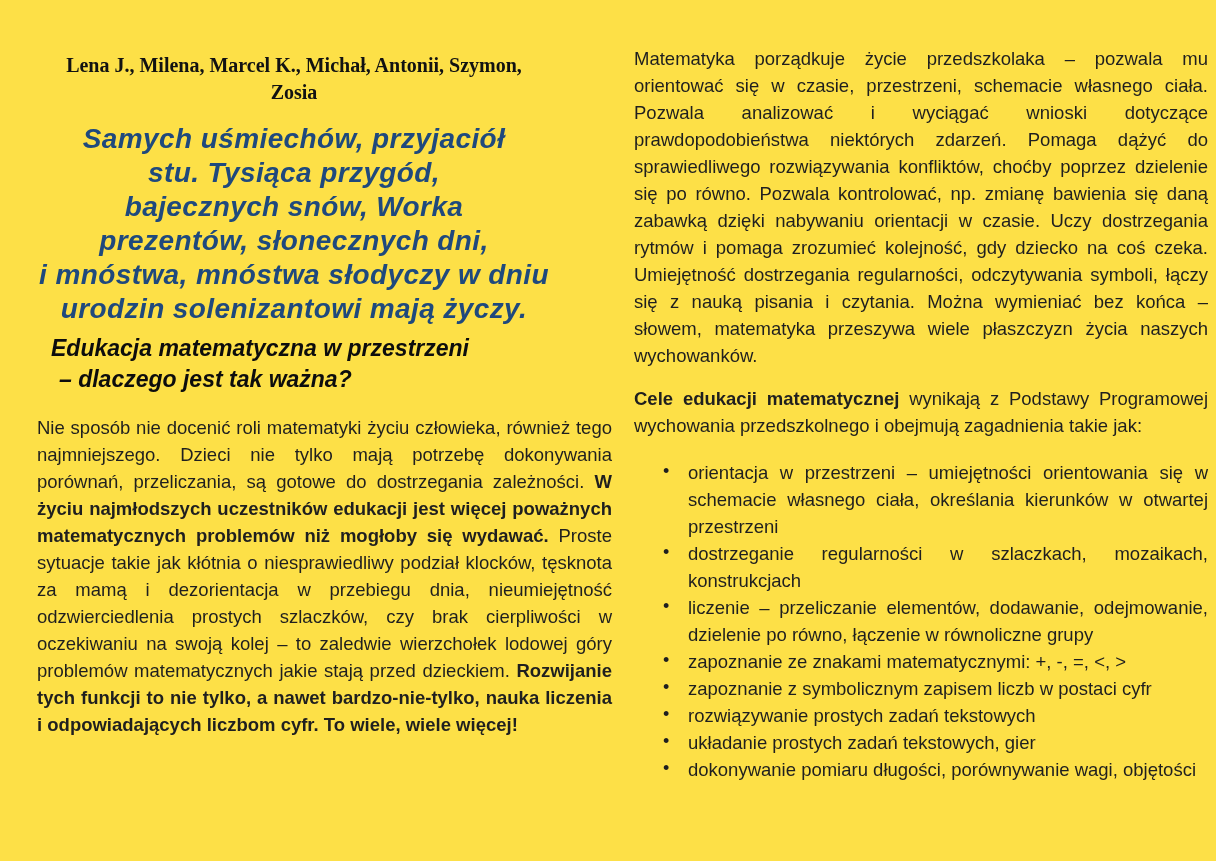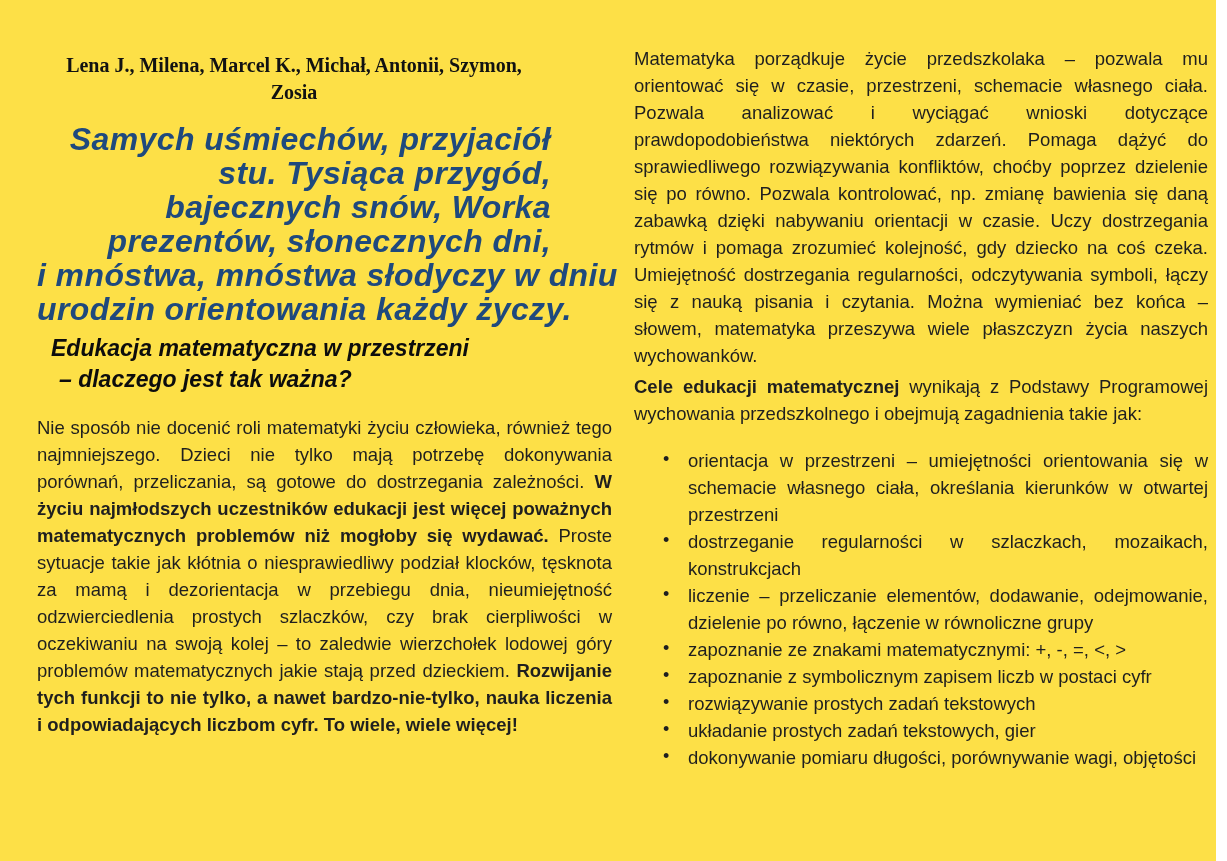--- a/index.html
+++ b/index.html
@@ -33,24 +33,24 @@
     font-size: 20px;
     line-height: 27px;
     color: #121212;
   }
   .byline .line { white-space: nowrap; }
 
   
   .poem {
     margin-top: 16px;
     width: 514px;
-    text-align: right;
+    text-align: center;
     font-style: italic;
     font-weight: bold;
-    font-size: 32px;
+    font-size: 28px;
     line-height: 34px;
     letter-spacing: 0.4px;
   }
   .poem .line { white-space: nowrap; }
 
   
   .heading {
     margin-top: 7px;
     padding-left: 14px;
     font-weight: bold;
@@ -64,21 +64,21 @@
 
   
   .para {
     font-size: 18.5px;
     line-height: 27px;
     text-align: justify;
     color: #1f1f1f;
   }
   .col-left .para { margin-top: 19px; }
   .col-right .para1 { margin-top: 45px; }
-  .col-right .para2 { margin-top: 4px; }
+  .col-right .para2 { margin-top: 16px; }
   .b { font-weight: bold; }
 
   
   ul.bullets {
     margin: 20px 0 0 0;
     padding: 0 0 0 54px;
     list-style: none;
   }
   .bullets li {
     position: relative;
@@ -107,21 +107,21 @@
         <div class="line">Lena J., Milena, Marcel K., Michał, Antonii, Szymon,</div>
         <div class="line">Zosia</div>
       </div>
 
     <div class="poem" style="color: rgb(31, 73, 125);">
         <div class="line">Samych uśmiechów, przyjaciół</div>
         <div class="line">stu. Tysiąca przygód,</div>
         <div class="line">bajecznych snów, Worka</div>
         <div class="line">prezentów, słonecznych dni,</div>
         <div class="line">i mnóstwa, mnóstwa słodyczy w dniu</div>
-        <div class="line">urodzin orientowania każdy życzy.</div>
+        <div class="line">urodzin solenizantowi mają życzy.</div>
       </div>
 
     <div class="heading">
         <div class="line">Edukacja matematyczna w przestrzeni</div>
         <div class="line">– dlaczego jest tak ważna?</div>
       </div>
 
     <div class="para"><span>Nie sposób nie docenić roli matematyki życiu człowieka, również tego najmniejszego. Dzieci nie tylko mają potrzebę dokonywania porównań, przeliczania, są gotowe do dostrzegania zależności. </span><span class="b">W życiu najmłodszych uczestników edukacji jest więcej poważnych matematycznych problemów niż mogłoby się wydawać. </span><span>Proste sytuacje takie jak kłótnia o niesprawiedliwy podział klocków, tęsknota za mamą i dezorientacja w przebiegu dnia, nieumiejętność odzwierciedlenia prostych szlaczków, czy brak cierpliwości w oczekiwaniu na swoją kolej – to zaledwie wierzchołek lodowej góry problemów matematycznych jakie stają przed dzieckiem. </span><span class="b">Rozwijanie tych funkcji to nie tylko, a nawet bardzo-nie-tylko, nauka liczenia i odpowiadających liczbom cyfr. To wiele, wiele więcej!</span></div>
 
   </div>

